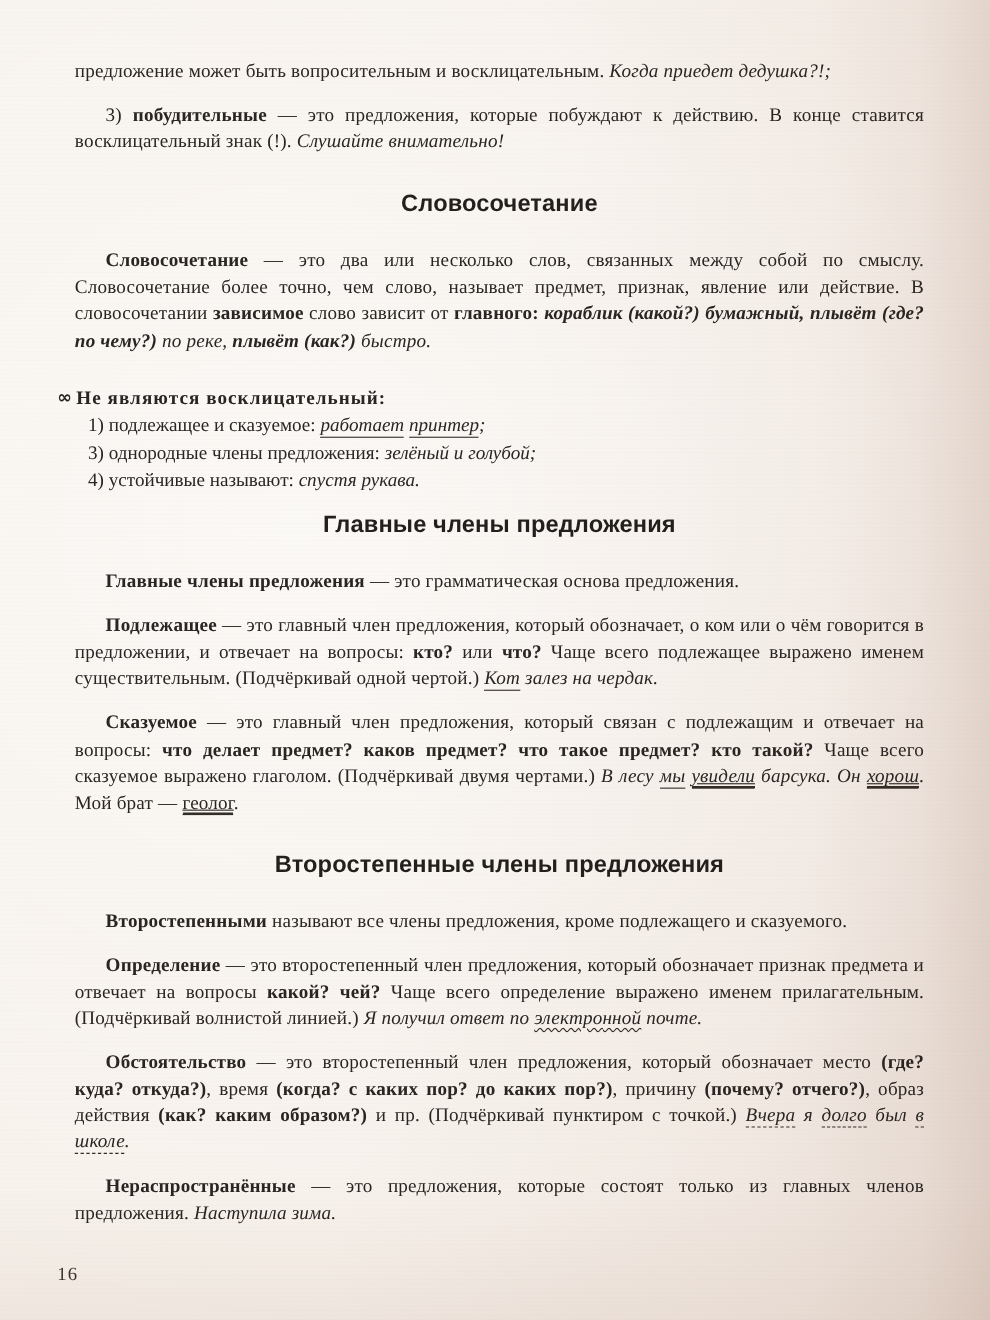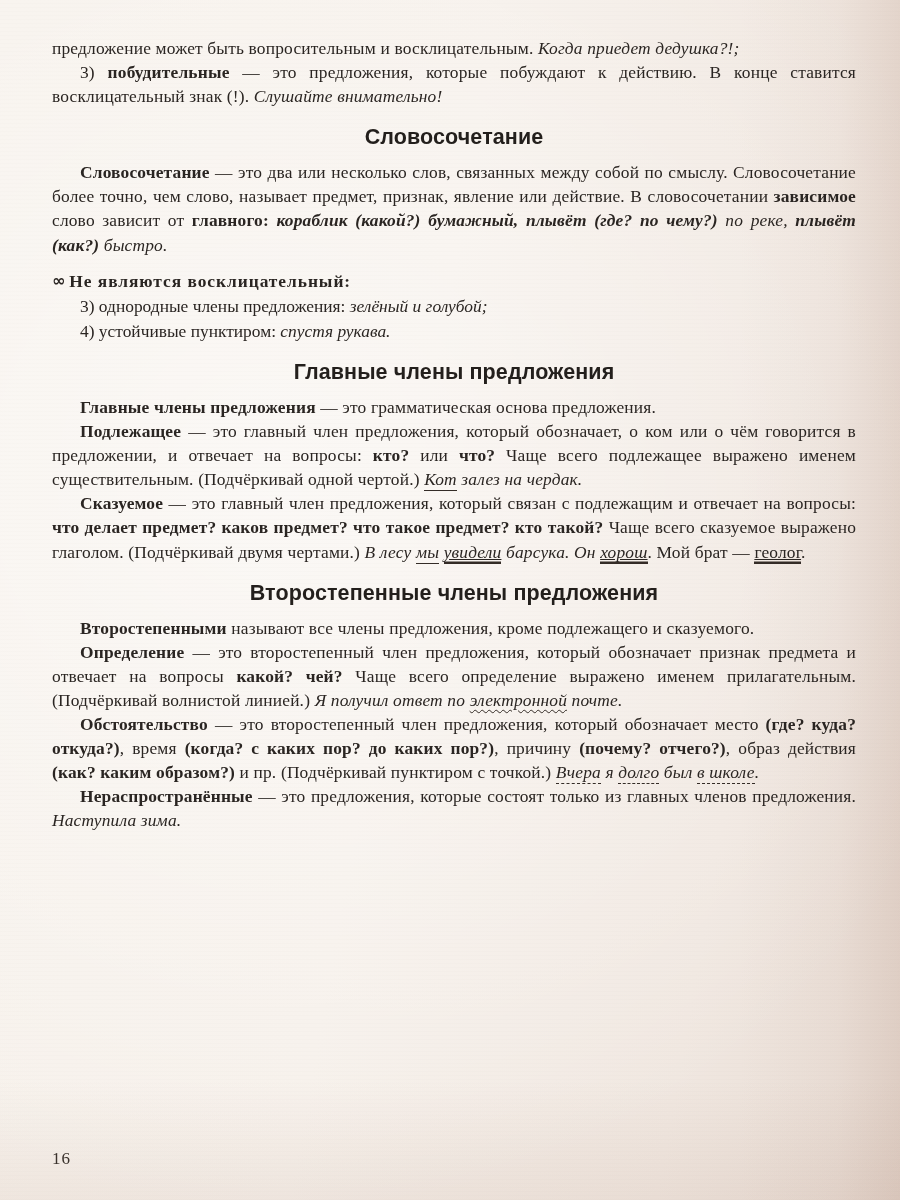--- a/index.html
+++ b/index.html
@@ -53,21 +53,21 @@
 
   .content {
     position: relative;
     z-index: 4;
     padding: 36px 44px 0 52px;
   }
 
   
 
   p.body {
-    margin: 0;
+    margin: 16px;
     font-size: 17.4px;
     line-height: 1.385;
     text-align: justify;
     text-justify: inter-word;
     letter-spacing: 0.01em;
   }
 
   p.indent {
     text-indent: 28px;
   }
@@ -176,22 +176,23 @@
     <h2 class="heading">Словосочетание</h2>
 
     <p class="body indent"><b>Словосочетание</b><span> — это два или несколько слов, связанных между собой по смыслу. Словосочетание более точно, чем слово, называет предмет, признак, явление или действие. В словосочетании </span><b>зависимое</b><span> слово зависит от </span><b>главного</b><b>: </b><b><i>кораблик (какой?) бумажный, </i></b><b><i>плывёт (где? по чему?) </i></b><i>по реке, </i><b><i>плывёт (как?) </i></b><i>быстро.</i></p>
 
     <p class="marker-line">
         <span class="inf-marker">∞</span>
         <span class="marker-text">Не являются восклицательный:</span>
       </p>
 
     <ol class="numlist">
+      <li><span>1)</span><span> подлежащее и сказуемое: </span><i class="u1">работает</i><span> </span><i class="u1">принтер</i><i>;</i></li>
       <li><span>3)</span><span> однородные члены предложения: </span><i>зелёный и голубой;</i></li>
-      <li><span>4)</span><span> устойчивые пунктиром: </span><i>спустя рукава.</i></li>
+      <li><span>4)</span><span> устойчивые называют: </span><i>спустя рукава.</i></li>
     </ol>
 
     <h2 class="heading">Главные члены предложения</h2>
 
     <p class="body indent"><b>Главные члены предложения</b><span> — это грамматическая основа предложения.</span></p>
 
     <p class="body indent"><b>Подлежащее</b><span> — это главный член предложения, который обозначает, о ком или о чём говорится в предложении, и отвечает на вопросы: </span><b>кто?</b><span> или </span><b>что?</b><span> Чаще всего подлежащее выражено именем существительным. (Подчёркивай одной чертой.) </span><i class="u1">Кот</i><i> залез на чердак.</i></p>
 
     <p class="body indent"><b>Сказуемое</b><span> — это главный член предложения, который связан с подлежащим и отвечает на вопросы: </span><b>что делает предмет? каков предмет? что такое предмет? кто такой?</b><span> Чаще всего сказуемое выражено глаголом. (Подчёркивай двумя чертами.) </span><i>В лесу </i><i class="u1">мы</i><i> </i><i class="u2">увидели</i><i> барсука. </i><i>Он </i><i class="u2">хорош</i><span>. </span><span>Мой брат — </span><span class="u2">геолог</span><span>.</span></p>
 

